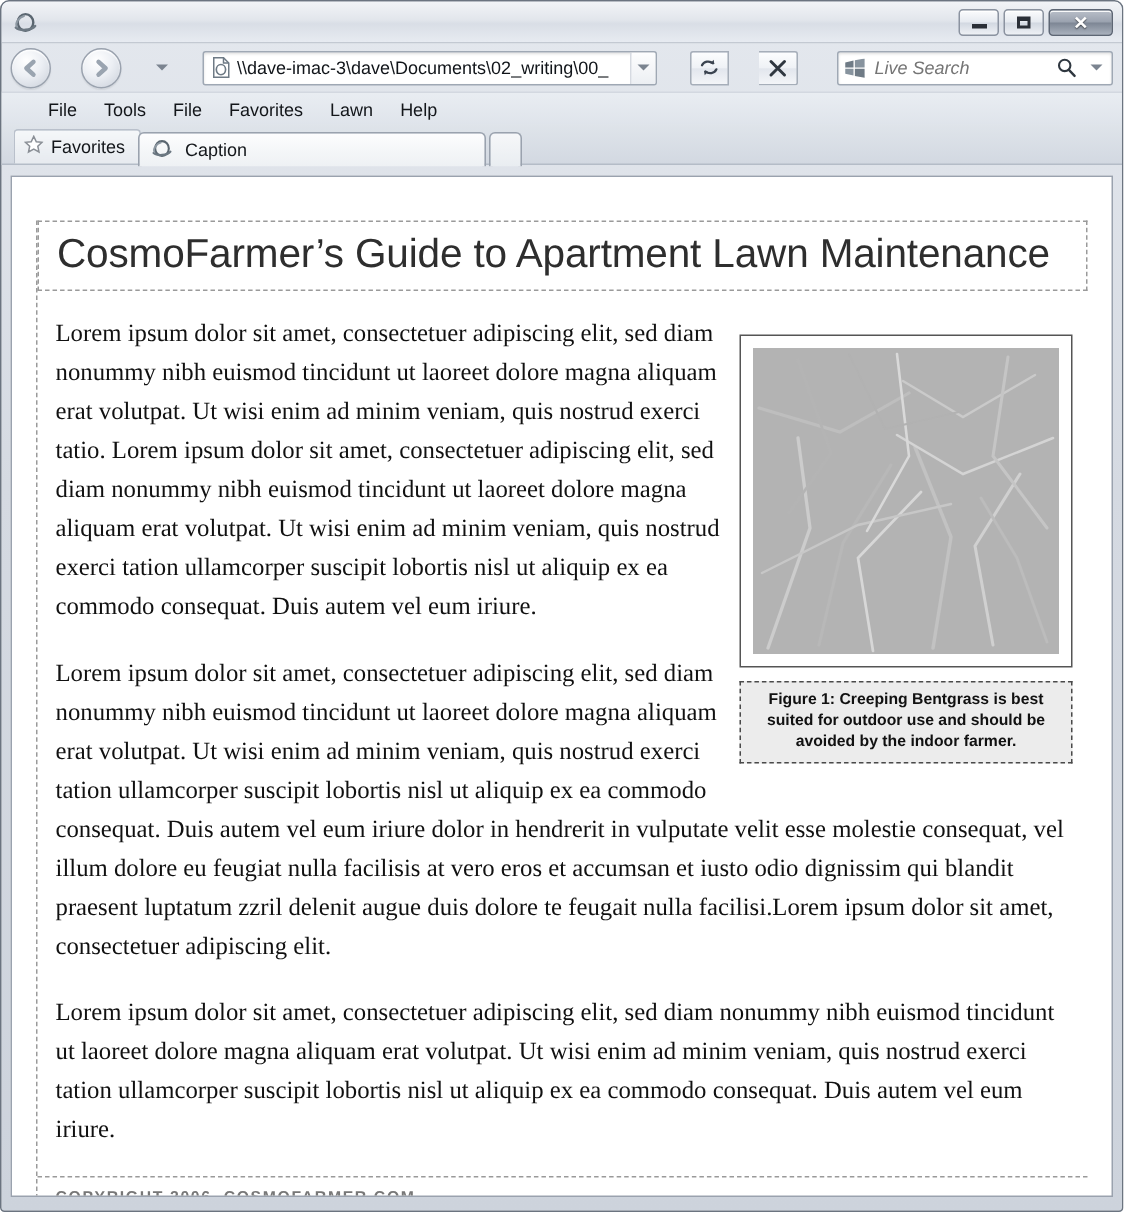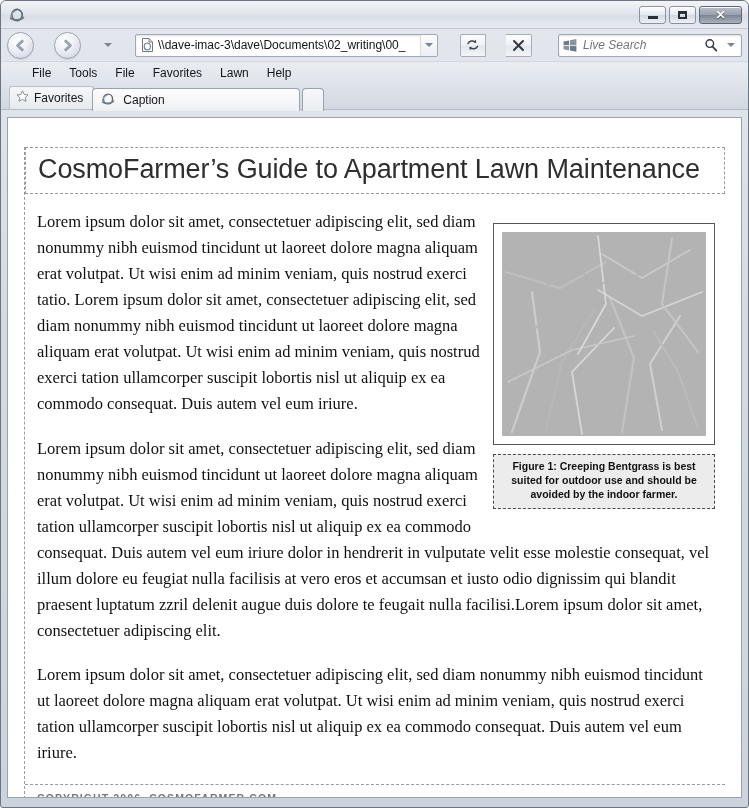--- a/index.html
+++ b/index.html
@@ -224,21 +224,21 @@
     padding: 0 12px 0 8px;
     font-size: 12px;
     color: #13161a;
     border: 1px solid #9aa2ae;
     border-bottom: none;
     border-radius: 4px 4px 0 0;
     margin-bottom: -1px;
     position: relative; z-index: 3;
   }
   .tab.active {
-    width: 208px;
+    width: 232px;
     background: linear-gradient(to bottom, #fdfdfe 0%, #f4f6f8 55%, #eef1f4 100%);
     margin-left: -2px;
   }
   .tab.newtab {
     width: 22px;
     padding: 0;
     background: linear-gradient(to bottom, #f6f7f9, #e9edf1);
     z-index: 2;
     margin-left: 2px;
   }

